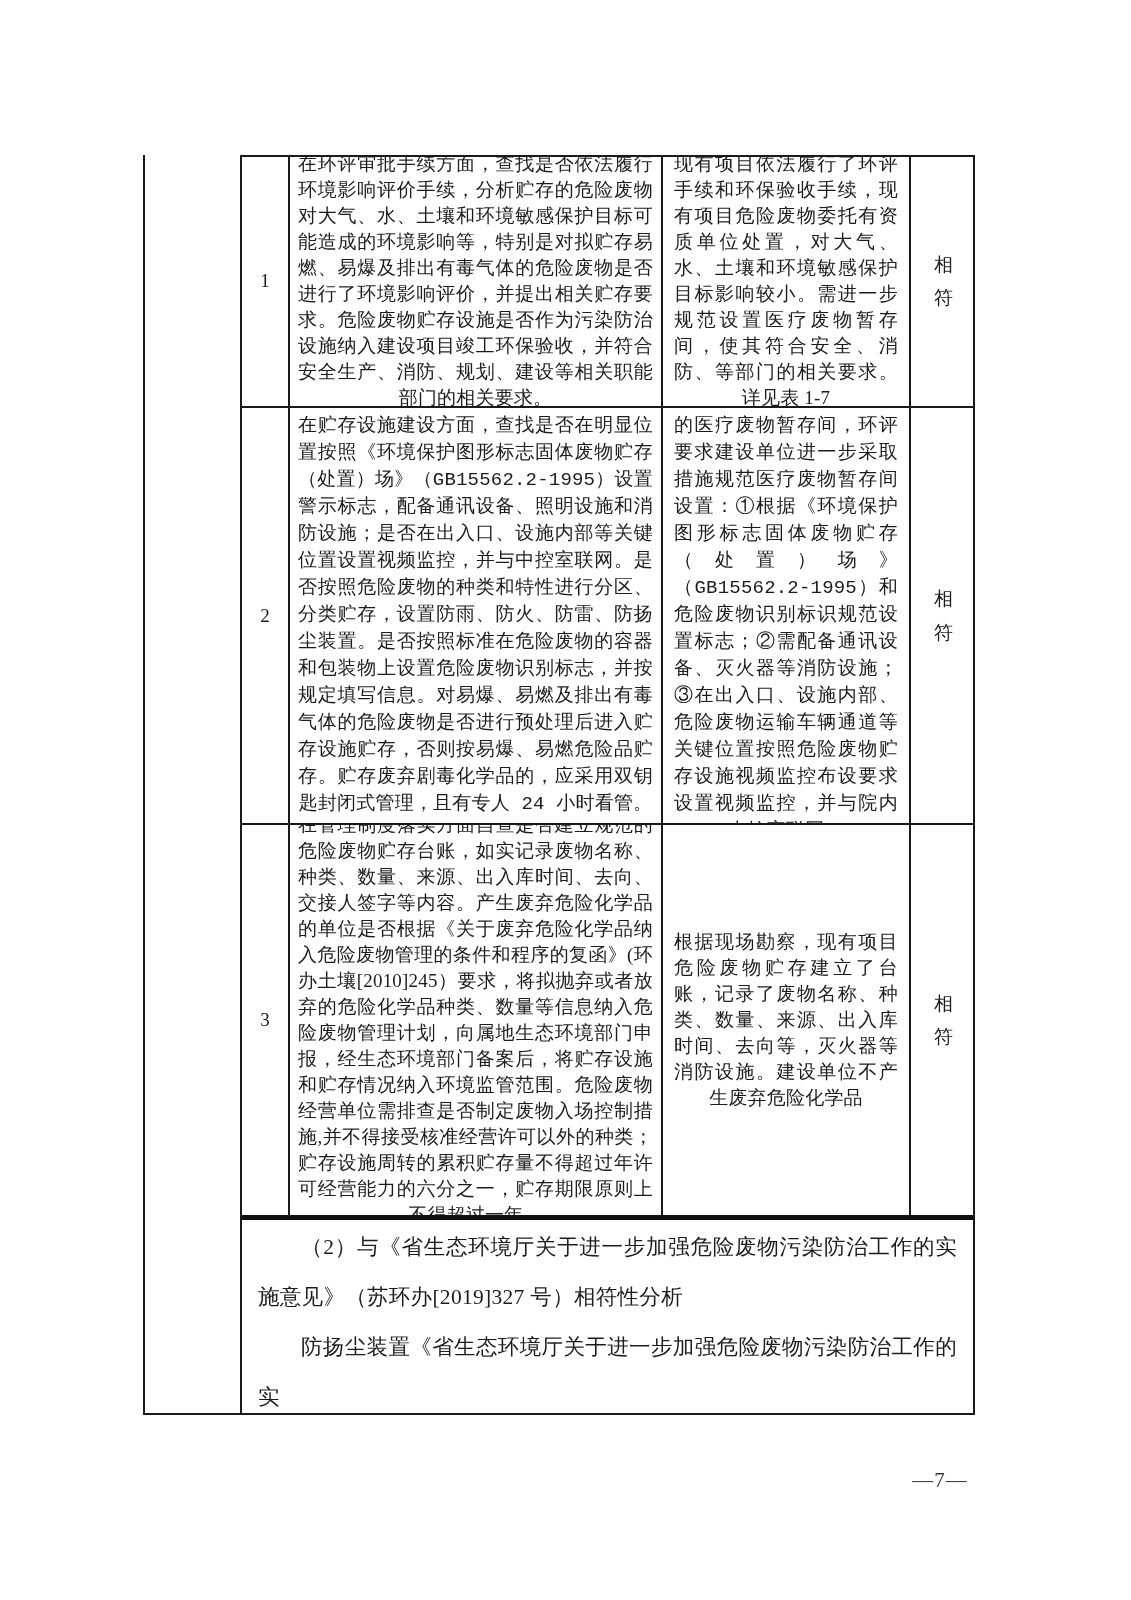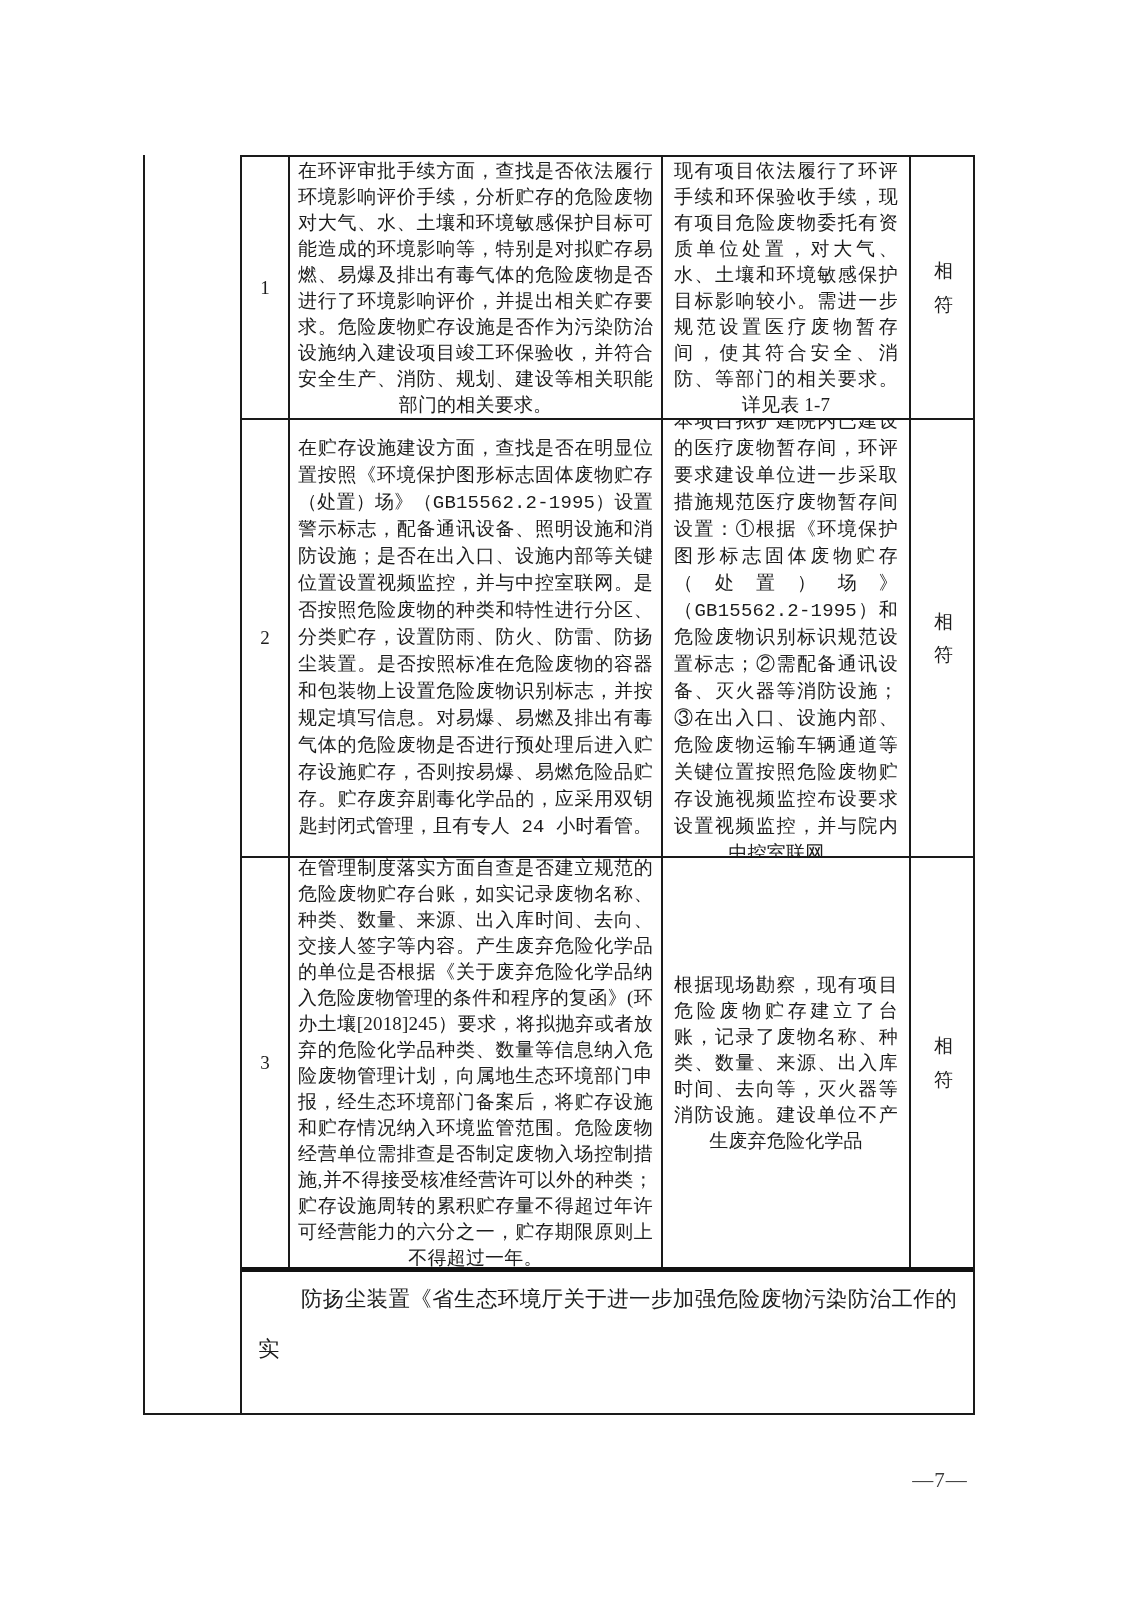--- a/index.html
+++ b/index.html
@@ -138,31 +138,32 @@
           <div class="jtext">本项目拟扩建院内已建设的医疗废物暂存间，环评要求建设单位进一步采取措施规范医疗废物暂存间设置：①根据《环境保护图形标志固体废物贮存（处置）场》（GB15562.2-1995）和危险废物识别标识规范设置标志；②需配备通讯设备、灭火器等消防设施；③在出入口、设施内部、危险废物运输车辆通道等关键位置按照危险废物贮存设施视频监控布设要求设置视频监控，并与院内中控室联网。</div>
         </div>
         <div class="cell status">
           <span class="status-text">相符</span>
         </div>
       </div>
 
       <div class="trow r3">
         <div class="cell num">3</div>
         <div class="cell criteria">
-          <div class="jtext">在管理制度落实方面自查是否建立规范的危险废物贮存台账，如实记录废物名称、种类、数量、来源、出入库时间、去向、交接人签字等内容。产生废弃危险化学品的单位是否根据《关于废弃危险化学品纳入危险废物管理的条件和程序的复函》(环办土壤[2018]245）要求，将拟抛弃或者放弃的危险化学品种类、数量等信息纳入危险废物管理计划，向属地生态环境部门申报，经生态环境部门备案后，将贮存设施和贮存情况纳入环境监管范围。危险废物经营单位需排查是否制定废物入场控制措施,并不得接受核准经营许可以外的种类；贮存设施周转的累积贮存量不得超过年许可经营能力的六分之一，贮存期限原则上不得超过一年。</div>
+          <div class="jtext">在管理制度落实方面自查是否建立规范的危险废物贮存台账，如实记录废物名称、种类、数量、来源、出入库时间、去向、交接人签字等内容。产生废弃危险化学品的单位是否根据《关于废弃危险化学品纳入危险废物管理的条件和程序的复函》(环办土壤[2010]245）要求，将拟抛弃或者放弃的危险化学品种类、数量等信息纳入危险废物管理计划，向属地生态环境部门申报，经生态环境部门备案后，将贮存设施和贮存情况纳入环境监管范围。危险废物经营单位需排查是否制定废物入场控制措施,并不得接受核准经营许可以外的种类；贮存设施周转的累积贮存量不得超过年许可经营能力的六分之一，贮存期限原则上不得超过一年。</div>
         </div>
         <div class="cell response">
           <div class="jtext">根据现场勘察，现有项目危险废物贮存建立了台账，记录了废物名称、种类、数量、来源、出入库时间、去向等，灭火器等消防设施。建设单位不产生废弃危险化学品</div>
         </div>
         <div class="cell status">
           <span class="status-text">相符</span>
         </div>
       </div>
 
       <div class="footer-section">
+        <p class="fpara">（2）与《省生态环境厅关于进一步加强危险废物污染防治工作的实施意见》（苏环办[2019]327 号）相符性分析</p>
         <p class="fpara">防扬尘装置《省生态环境厅关于进一步加强危险废物污染防治工作的实</p>
       </div>
 
     </div>
   </div>
 
   <div class="page-number">—7—</div>
 </div>
 
 </body></html>

